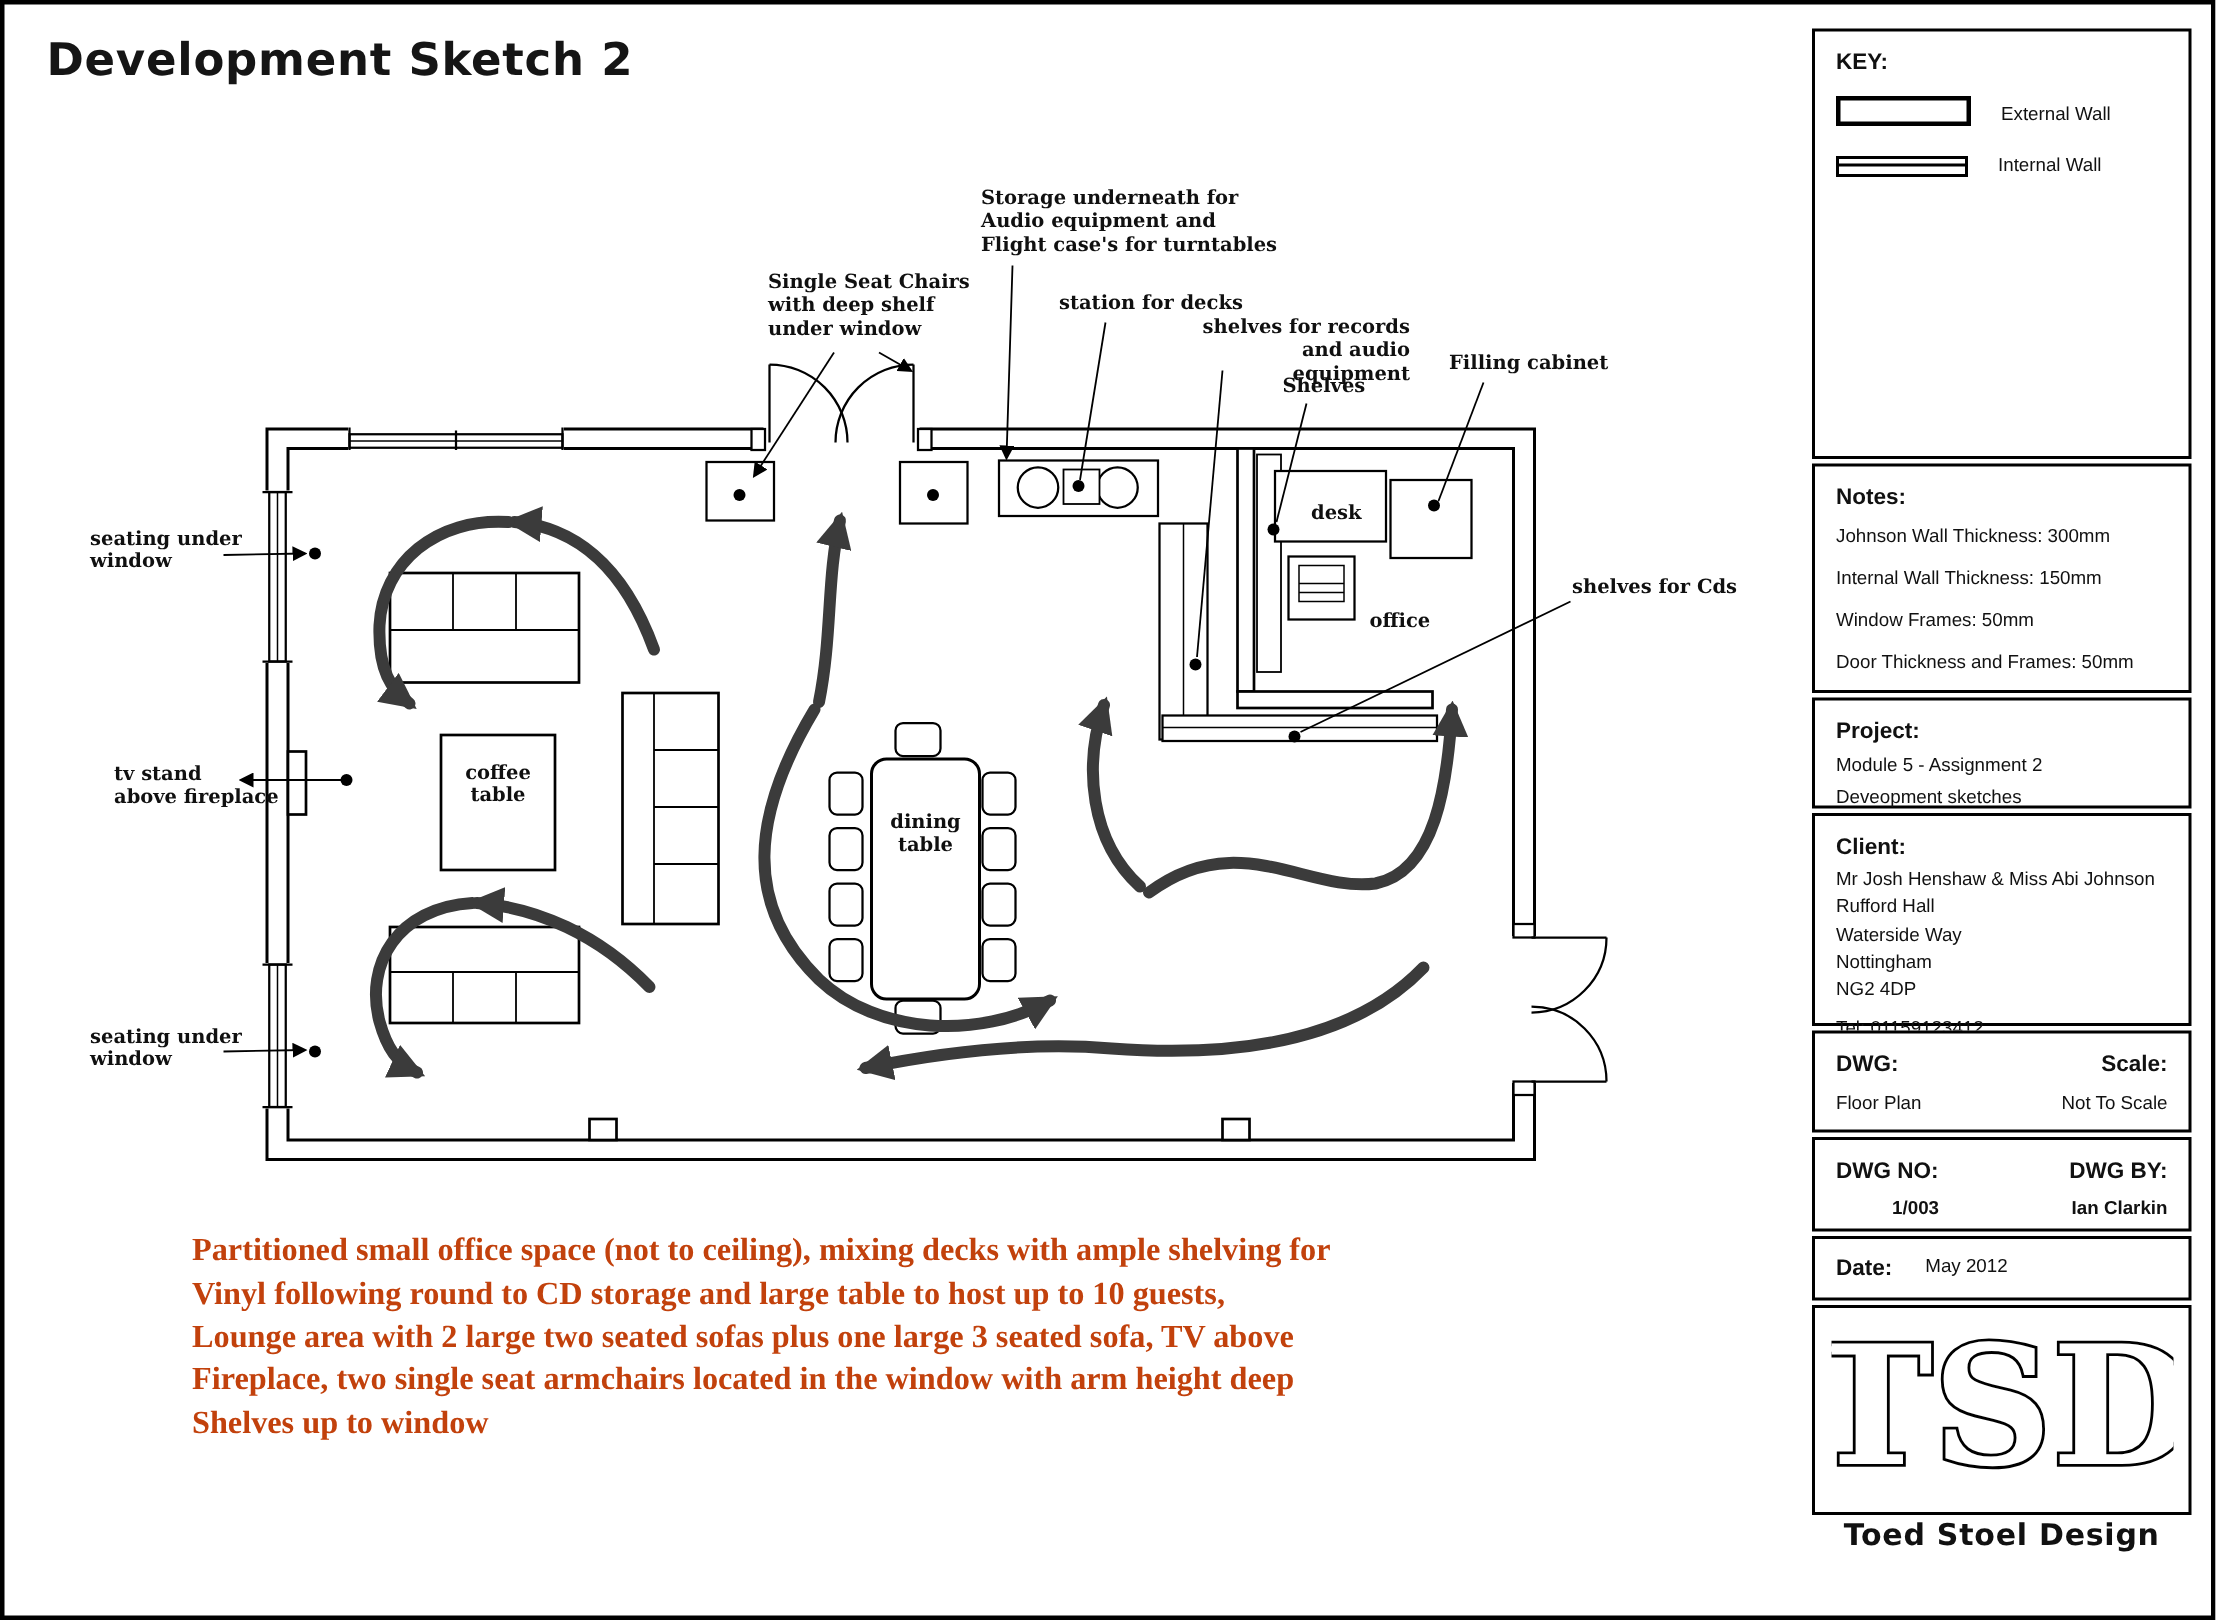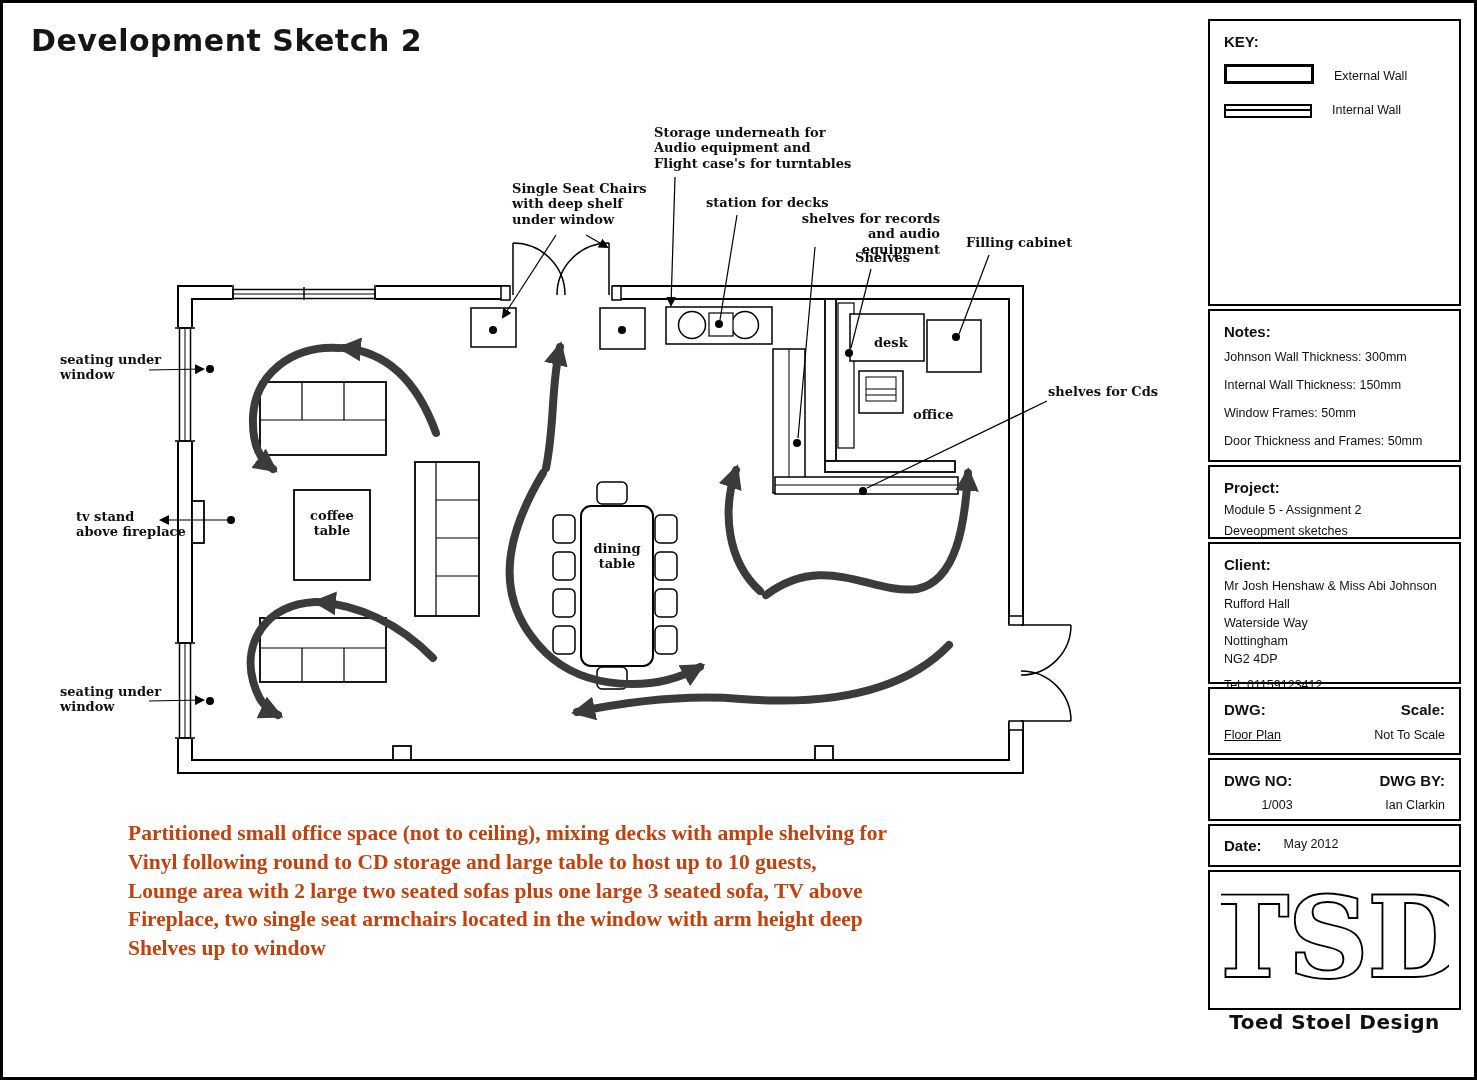--- a/index.html
+++ b/index.html
@@ -29,21 +29,21 @@
   }
   .h{font-weight:bold; font-size:15px; margin:0 0 10px 0;}
   .bodyline{font-size:12.5px; margin:0 0 5px 0; line-height:1.3;}
   .noteline{font-size:12.5px; margin:0 0 14px 0;}
   .key-row{display:flex; align-items:flex-end; margin:14px 0 18px 0;}
   .sym-ext{width:84px; height:14px; border:3px solid #000; margin-right:20px;}
   .sym-int{width:84px; height:10px; border:2px solid #000; margin-right:20px; position:relative;}
   .sym-int i{position:absolute; left:0; right:0; top:3px; border-top:2px solid #000; display:block;}
   .cols{display:flex; justify-content:space-between;}
   .col{width:48%;}
-  .colval{font-size:12.5px; margin-top:9px; text-align:center;}
+  .colval{font-size:12.5px; margin-top:9px; text-align:center;font-weight:bold;}
   .daterow{display:flex; align-items:flex-start;}
   .dateval{font-size:12.5px; margin-left:22px;}
   .logo-wrap{text-align:center;}
   .logo-name{font-family:"DejaVu Sans",sans-serif; font-weight:bold; font-size:20px; margin-top:2px; letter-spacing:.5px;}
   .description{
     position:absolute; left:125px; top:816px; width:1075px; margin:0;
     font-family:Liberation Serif, serif; font-weight:bold; font-size:21.5px;
     line-height:1.34; color:#c2410c; white-space:pre-line;
   }
 </style>
@@ -294,21 +294,21 @@
     <p class="bodyline" style="margin-bottom:2px;">Waterside Way</p>
     <p class="bodyline" style="margin-bottom:2px;">Nottingham</p>
     <p class="bodyline" style="margin-bottom:2px;">NG2 4DP</p>
     <p class="bodyline" style="margin:10px 0 0 0;">Tel: 01159123412</p>
   </section>
 
   <section class="box" style="top:684px; height:68px;">
     <div class="cols">
       <div class="col">
         <div class="h" style="margin-bottom:0;">DWG:</div>
-        <div class="bodyline" style="margin-top:9px;text-decoration:underline;">Floor Plan</div>
+        <div class="bodyline" style="margin-top:9px;">Floor Plan</div>
       </div>
       <div class="col" style="text-align:right;">
         <div class="h" style="margin-bottom:0;">Scale:</div>
         <div class="bodyline" style="margin-top:9px;">Not To Scale</div>
       </div>
     </div>
   </section>
 
   <section class="box" style="top:755px; height:63px;">
     <div class="cols">

